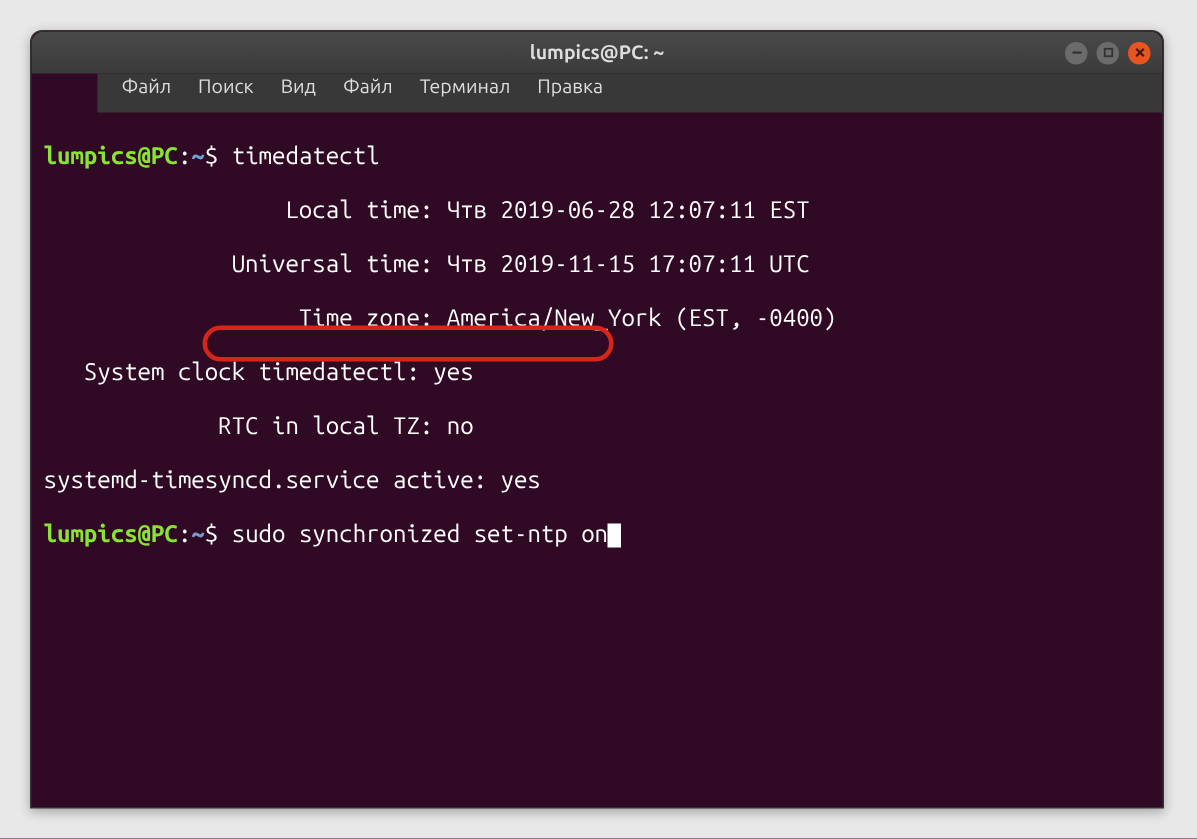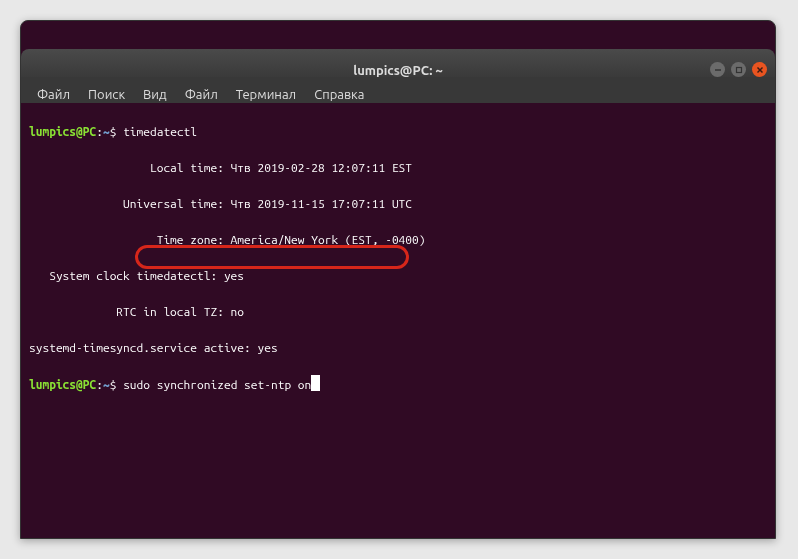--- a/index.html
+++ b/index.html
@@ -20,25 +20,24 @@
       background: #300a24;
       border-radius: 8px 8px 0 0;
       overflow: hidden;
       box-shadow: 0 2px 8px rgba(0,0,0,0.3);
       border: 1px solid #333;
     }
     .titlebar {
       height: 28px;
       background: linear-gradient(to bottom, #4a4a4a, #3a3a3a);
       display: flex;
-      align-items: flex-end;
+      align-items: center;
       justify-content: center;
       position: relative;
       border-radius: 8px 8px 0 0;
-      margin-top: 28px;
     }
     .window-title {
       color: #dddddd;
       font-family: "Ubuntu", sans-serif;
       font-size: 13px;
       font-weight: bold;
     }
     .window-controls {
       position: absolute;
       right: 8px;
@@ -57,34 +56,35 @@
       color: #333;
       cursor: pointer;
     }
     .win-min { background: #6b6b6b; }
     .win-max { background: #6b6b6b; }
     .win-close { background: #e95420; }
     .menubar {
       height: 26px;
       background: #383838;
       display: flex;
-      align-items: flex-end;
+      align-items: flex-start;
       padding: 0 8px;
       gap: 2px;
+      margin-left: 44px;
     }
     .menu-item {
       color: #dddddd;
       font-family: "Ubuntu", sans-serif;
       font-size: 13px;
       padding: 2px 8px;
       cursor: pointer;
     }
     .terminal-body {
       padding: 2px 8px;
-      font-size: 12px;
+      font-size: 16px;
       line-height: 18px;
       white-space: pre;
       color: #ffffff;
       font-family: "Ubuntu Mono", "DejaVu Sans Mono", monospace;
       position: relative;
     }
     .prompt-user { color: #8ae234; font-weight: bold; }
     .prompt-colon { color: #ffffff; }
     .prompt-path { color: #729fcf; font-weight: bold; }
     .prompt-dollar { color: #ffffff; }
@@ -134,26 +134,26 @@
       </div>
     </div>
   </div>
 
   <div class="menubar">
     <span class="menu-item">Файл</span>
     <span class="menu-item">Поиск</span>
     <span class="menu-item">Вид</span>
     <span class="menu-item">Файл</span>
     <span class="menu-item">Терминал</span>
-    <span class="menu-item">Справка</span>
+    <span class="menu-item">Правка</span>
   </div>
 
   <div class="terminal-body">
 <span class="line"><span class="prompt-user">lumpics@PC</span><span class="prompt-colon">:</span><span class="prompt-path">~</span><span class="prompt-dollar">$</span> <span class="cmd">timedatectl</span></span>
-<span class="line out">                  Local time: Чтв 2019-02-28 12:07:11 EST</span>
+<span class="line out">                  Local time: Чтв 2019-06-28 12:07:11 EST</span>
 <span class="line out">              Universal time: Чтв 2019-11-15 17:07:11 UTC</span>
 <span class="line out">                   Time zone: America/New_York (EST, -0400)</span>
 <span class="line out">   System clock timedatectl: yes</span>
 <span class="line out">             RTC in local TZ: no</span>
 <span class="line out">systemd-timesyncd.service active: yes</span>
 <span class="line"><span class="prompt-user">lumpics@PC</span><span class="prompt-colon">:</span><span class="prompt-path">~</span><span class="prompt-dollar">$</span> <span class="cmd">sudo synchronized set-ntp on</span><span class="cursor"></span></span>
     <div class="highlight-box"></div>
   </div>
 </div>
 

